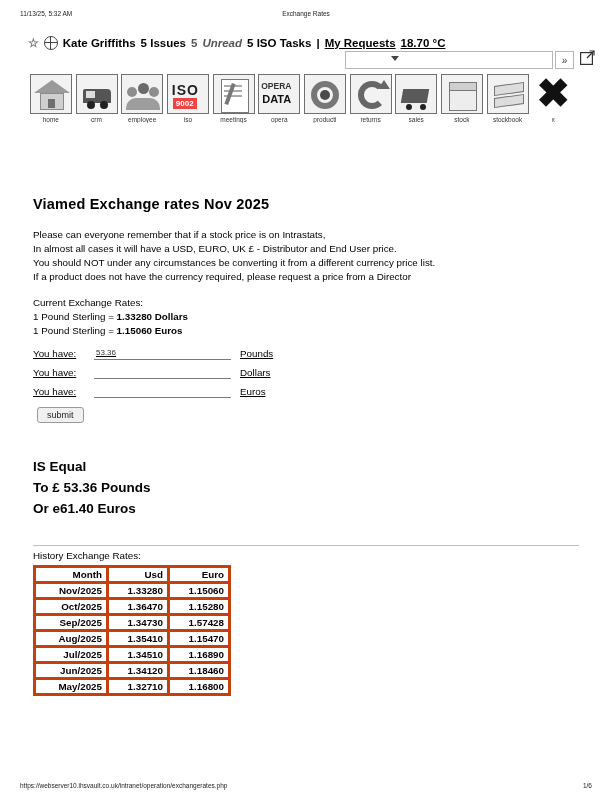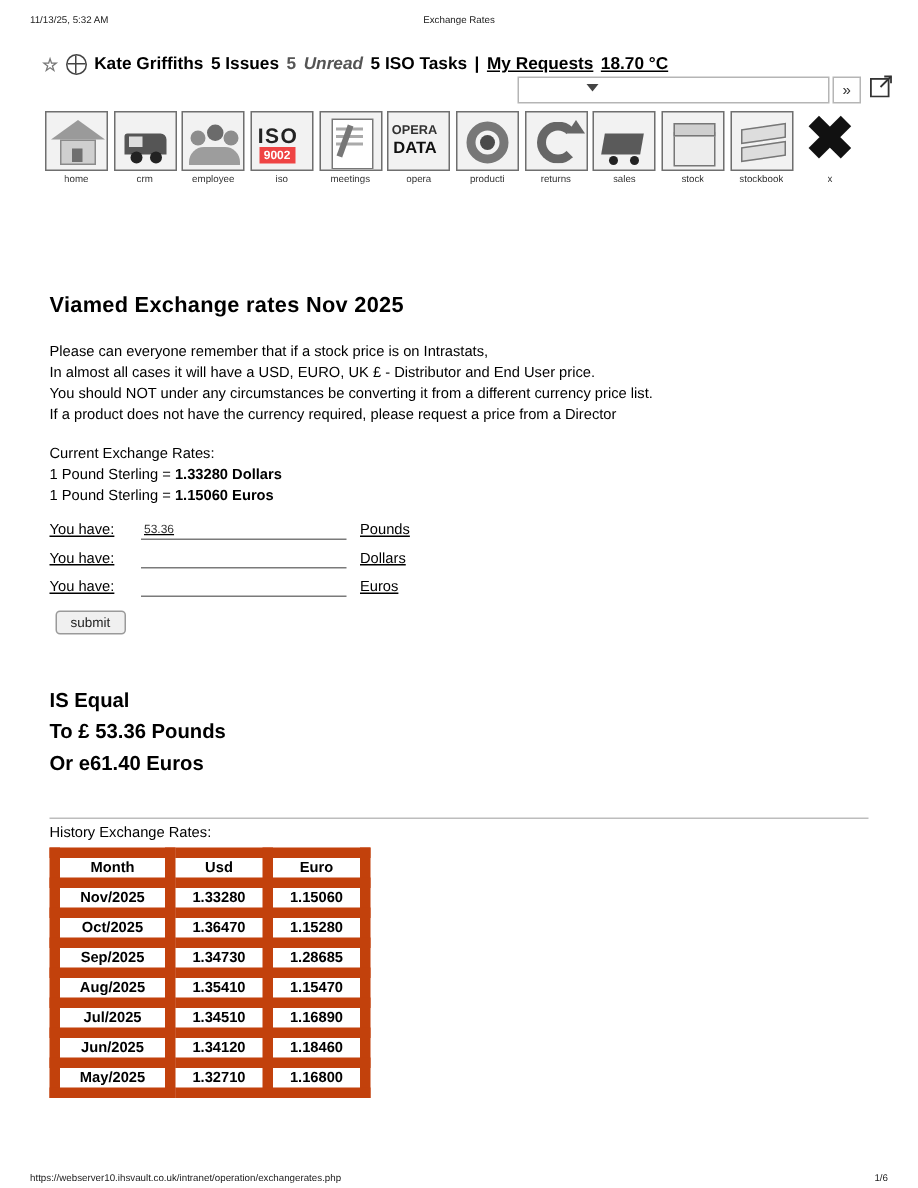--- a/index.html
+++ b/index.html
@@ -293,23 +293,23 @@
   .hist-title {
     font-size: 9.8px;
     margin-top: 4px;
     margin-bottom: 4px;
   }
   table.hist {
     border-collapse: collapse;
     font-size: 9.8px;
   }
   table.hist th, table.hist td {
-    border: 7px solid #c2410c;
+    border: 3px solid #c2410c;
     padding: 1px 4px;
-    text-align: center;
+    text-align: right;
     font-weight: bold;
     white-space: nowrap;
   }
   table.hist th { background: #fff; }
   table.hist .c-month { width: 62px; }
   table.hist .c-usd  { width: 50px; }
   table.hist .c-euro { width: 50px; }
 </style>
 </head>
 <body>
@@ -520,21 +520,21 @@
           <td>1.15060</td>
         </tr>
         <tr>
           <td>Oct/2025</td>
           <td>1.36470</td>
           <td>1.15280</td>
         </tr>
         <tr>
           <td>Sep/2025</td>
           <td>1.34730</td>
-          <td>1.28685</td>
+          <td>1.57428</td>
         </tr>
         <tr>
           <td>Aug/2025</td>
           <td>1.35410</td>
           <td>1.15470</td>
         </tr>
         <tr>
           <td>Jul/2025</td>
           <td>1.34510</td>
           <td>1.16890</td>

